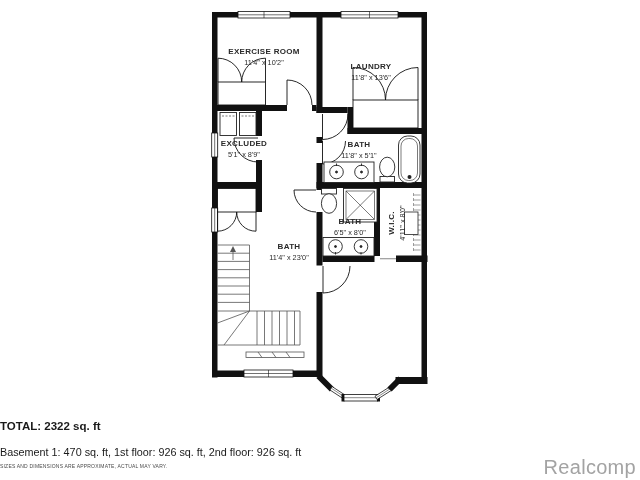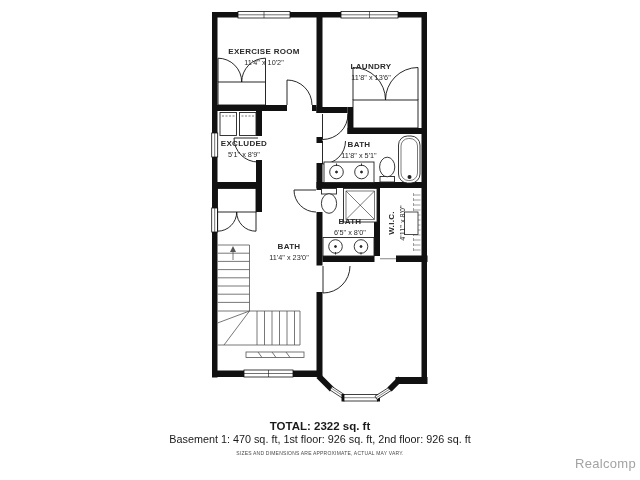--- a/index.html
+++ b/index.html
@@ -9,27 +9,27 @@
   }
   .plan-svg{position:absolute;left:0;top:0;}
   .room-label{
     position:absolute;transform:translate(-50%,-50%);
     text-align:center;color:#2a2a2a;white-space:nowrap;line-height:1.25;
   }
   .room-label.vertical{transform:translate(-50%,-50%) rotate(-90deg);}
   .room-name{font-size:8px;font-weight:600;letter-spacing:.3px;display:block;}
   .room-dims{font-size:7.3px;display:block;margin-top:.5px;}
   .footer{
-    position:absolute;left:0;top:420px;width:100%;text-align:center;color:#1a1a1a;
+    position:absolute;left:0;top:420px;width:100%;color:#1a1a1a;
   }
   .footer-total{font-size:11.5px;font-weight:700;}
-  .footer-line{font-size:10.8px;margin-top:1px;}
+  .footer-line{font-size:10.8px;margin-top:14px;}
   .footer-disclaimer{font-size:5px;color:#4a4a4a;margin-top:5px;letter-spacing:.2px;}
   .watermark{
-    position:absolute;right:4px;top:456px;font-size:13px;color:#a3a3a3;letter-spacing:.3px;
+    position:absolute;right:4px;top:456px;font-size:20px;color:#a3a3a3;letter-spacing:.3px;
   }
 </style>
 </head>
 <body>
 
 <div class="stage">
 
   <svg class="plan-svg" width="640" height="480" viewBox="0 0 640 480">
 
     <g fill="#111111">

